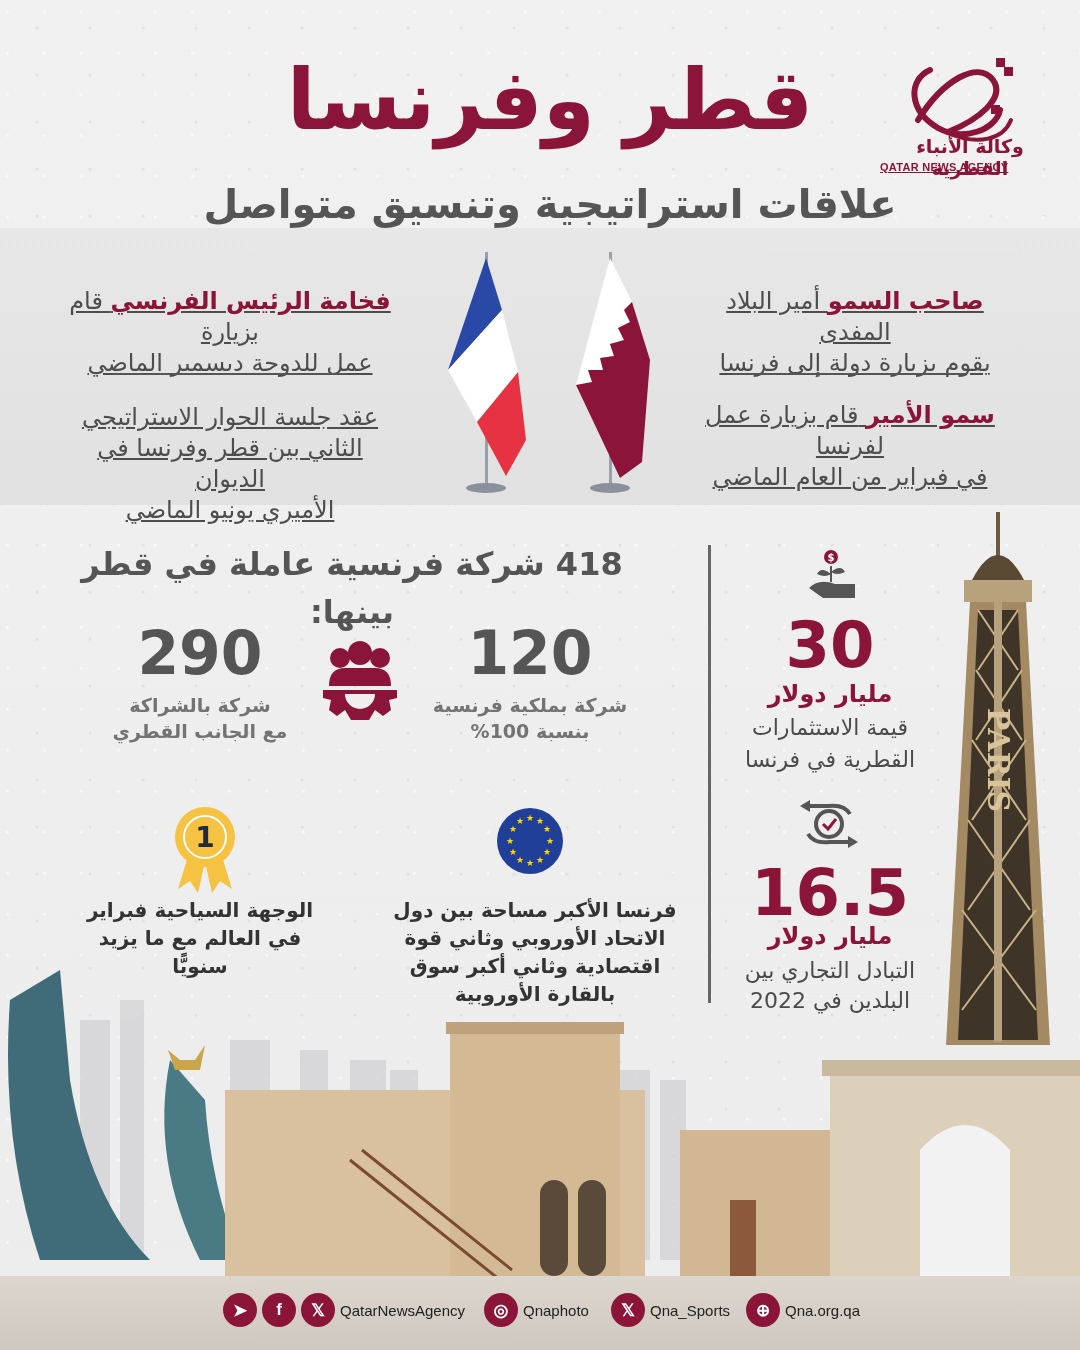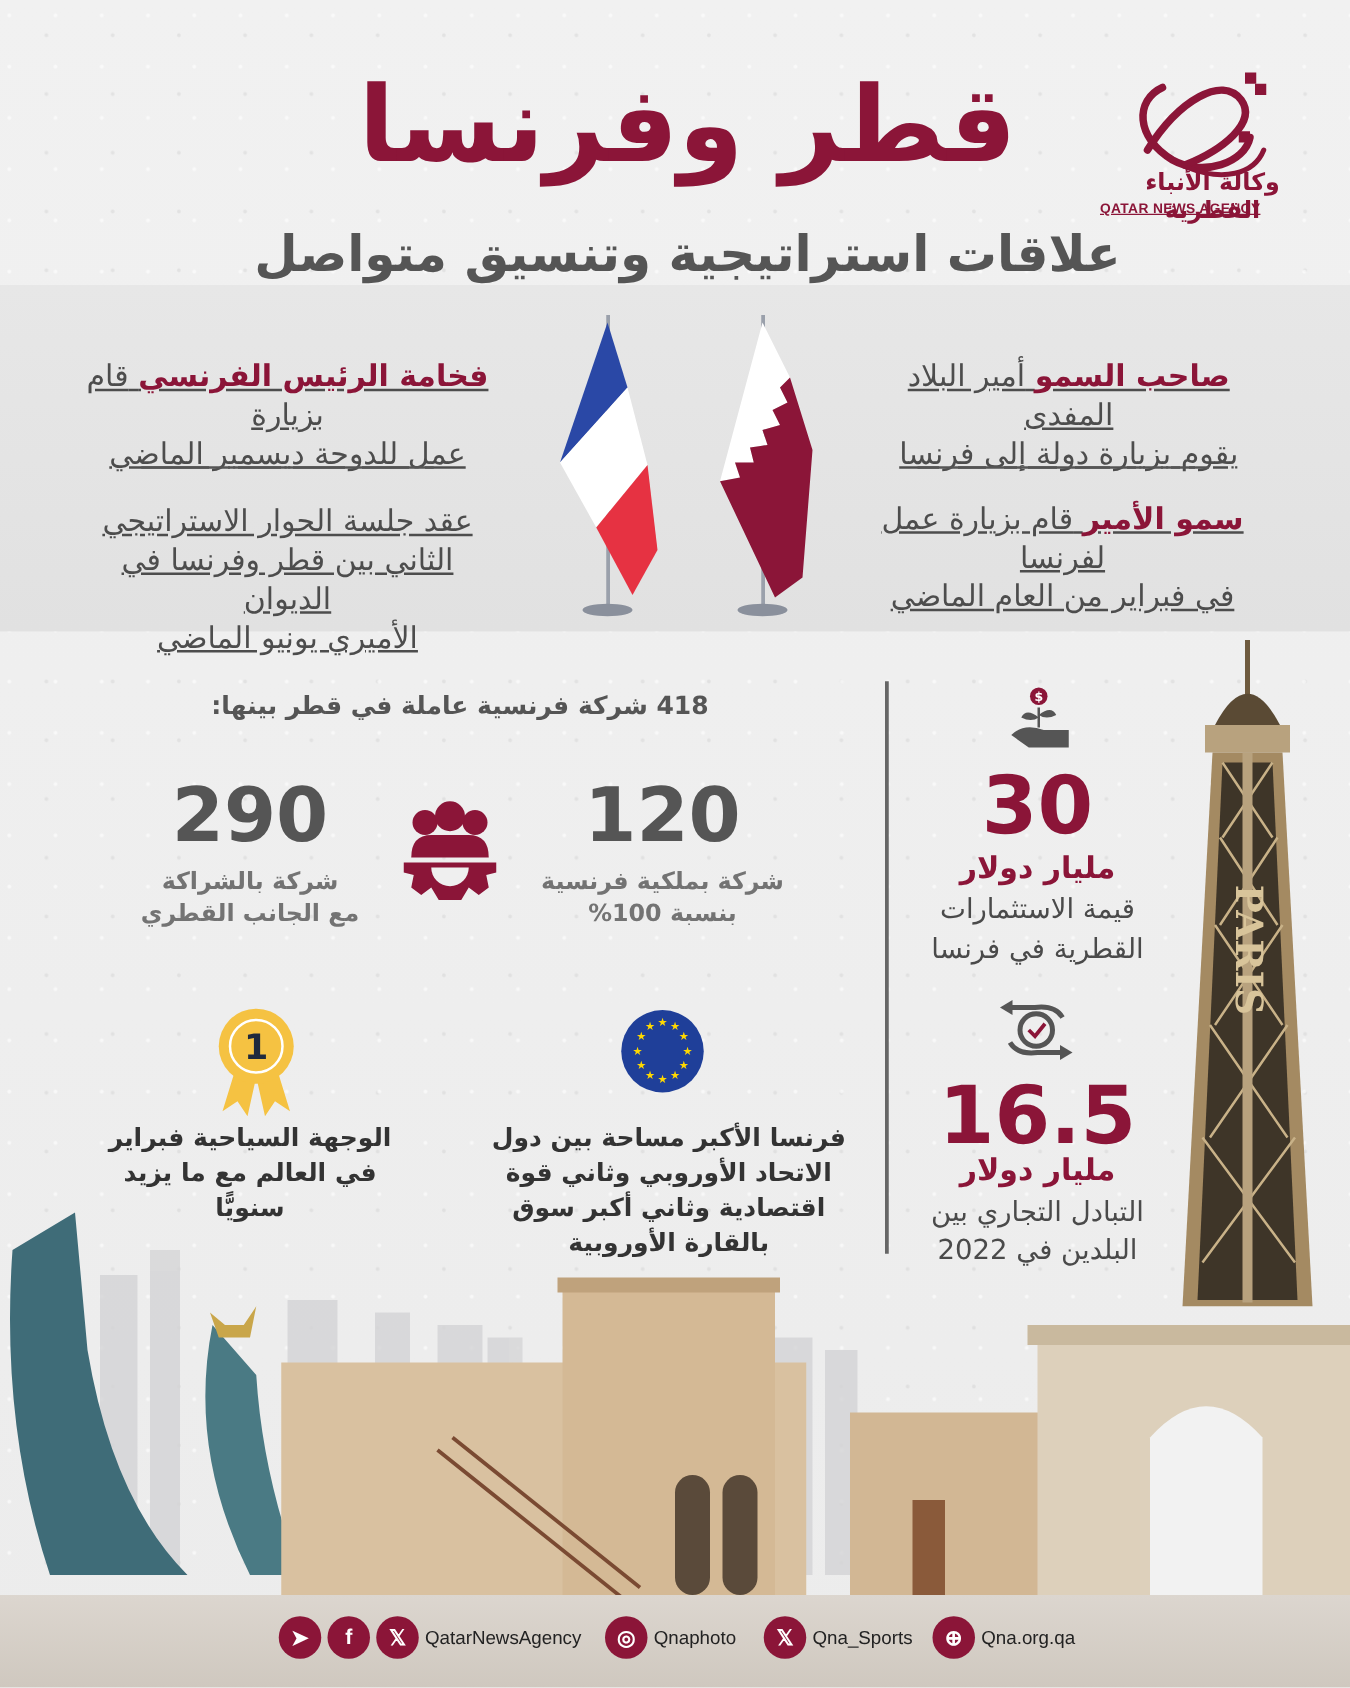--- a/index.html
+++ b/index.html
@@ -38,22 +38,22 @@
     background-image: linear-gradient(180deg, #e7e7e7, #e1e1e1);
   }
   .visit {
     position: absolute; text-align: center; font-size: 24px; line-height: 31px; color: #4d4d4d; text-decoration: underline;
   }
   .visit b { color: #8b1538; }
   .hr { position: absolute; height: 2px; background: #555; }
 
   
   #companies-title {
-    left: 68px; top: 540px; width: 600px; text-align: center;
-    font-size: 20px; font-weight: bold; color: #555; line-height: 48px;
+    left: 52px; top: 540px; width: 600px; text-align: center;
+    font-size: 32px; font-weight: bold; color: #555; line-height: 48px;
   }
   .bignum { position: absolute; text-align: center; font-family: "DejaVu Sans", sans-serif; font-weight: bold; }
   .caption { position: absolute; text-align: center; font-size: 19px; line-height: 26px; color: #737373; font-weight: bold; }
   .desc { position: absolute; text-align: center; font-size: 20px; line-height: 28px; color: #333; font-weight: bold; }
 
   #vline { left: 708px; top: 545px; width: 3px; height: 458px; background: #666; }
 
   
   #scene { left: 0; top: 960px; width: 1080px; height: 316px; }
   #ground {

